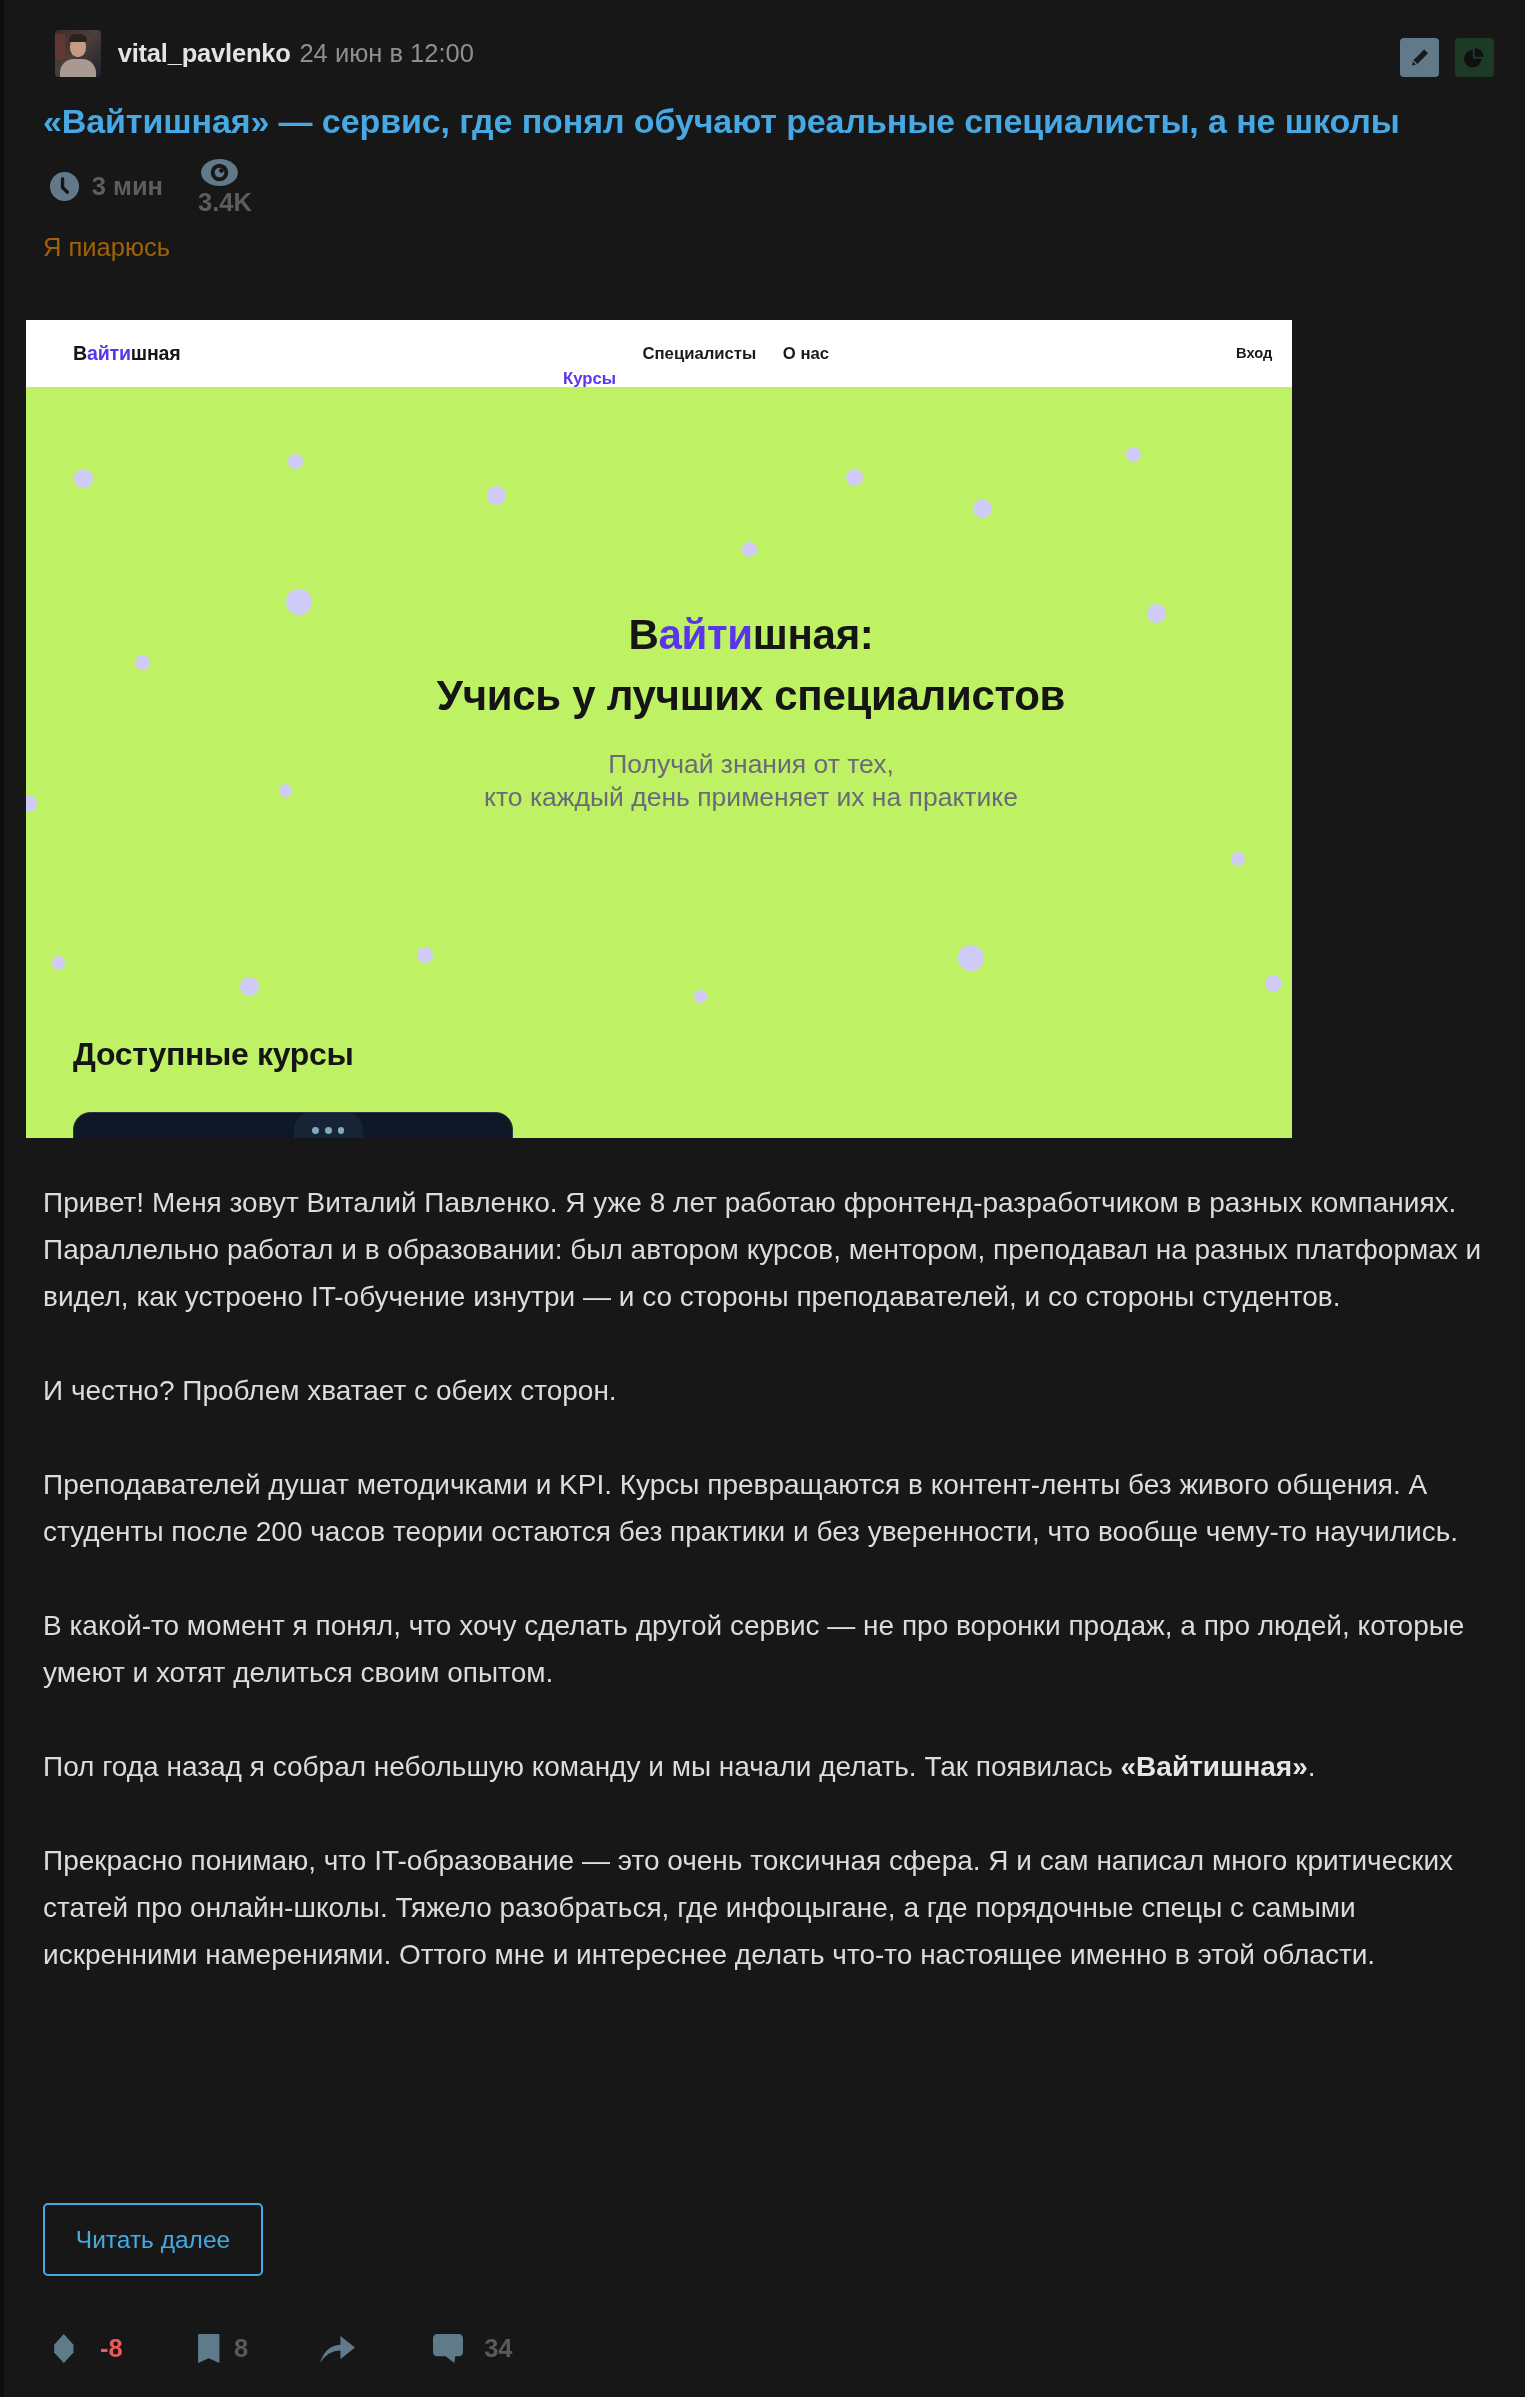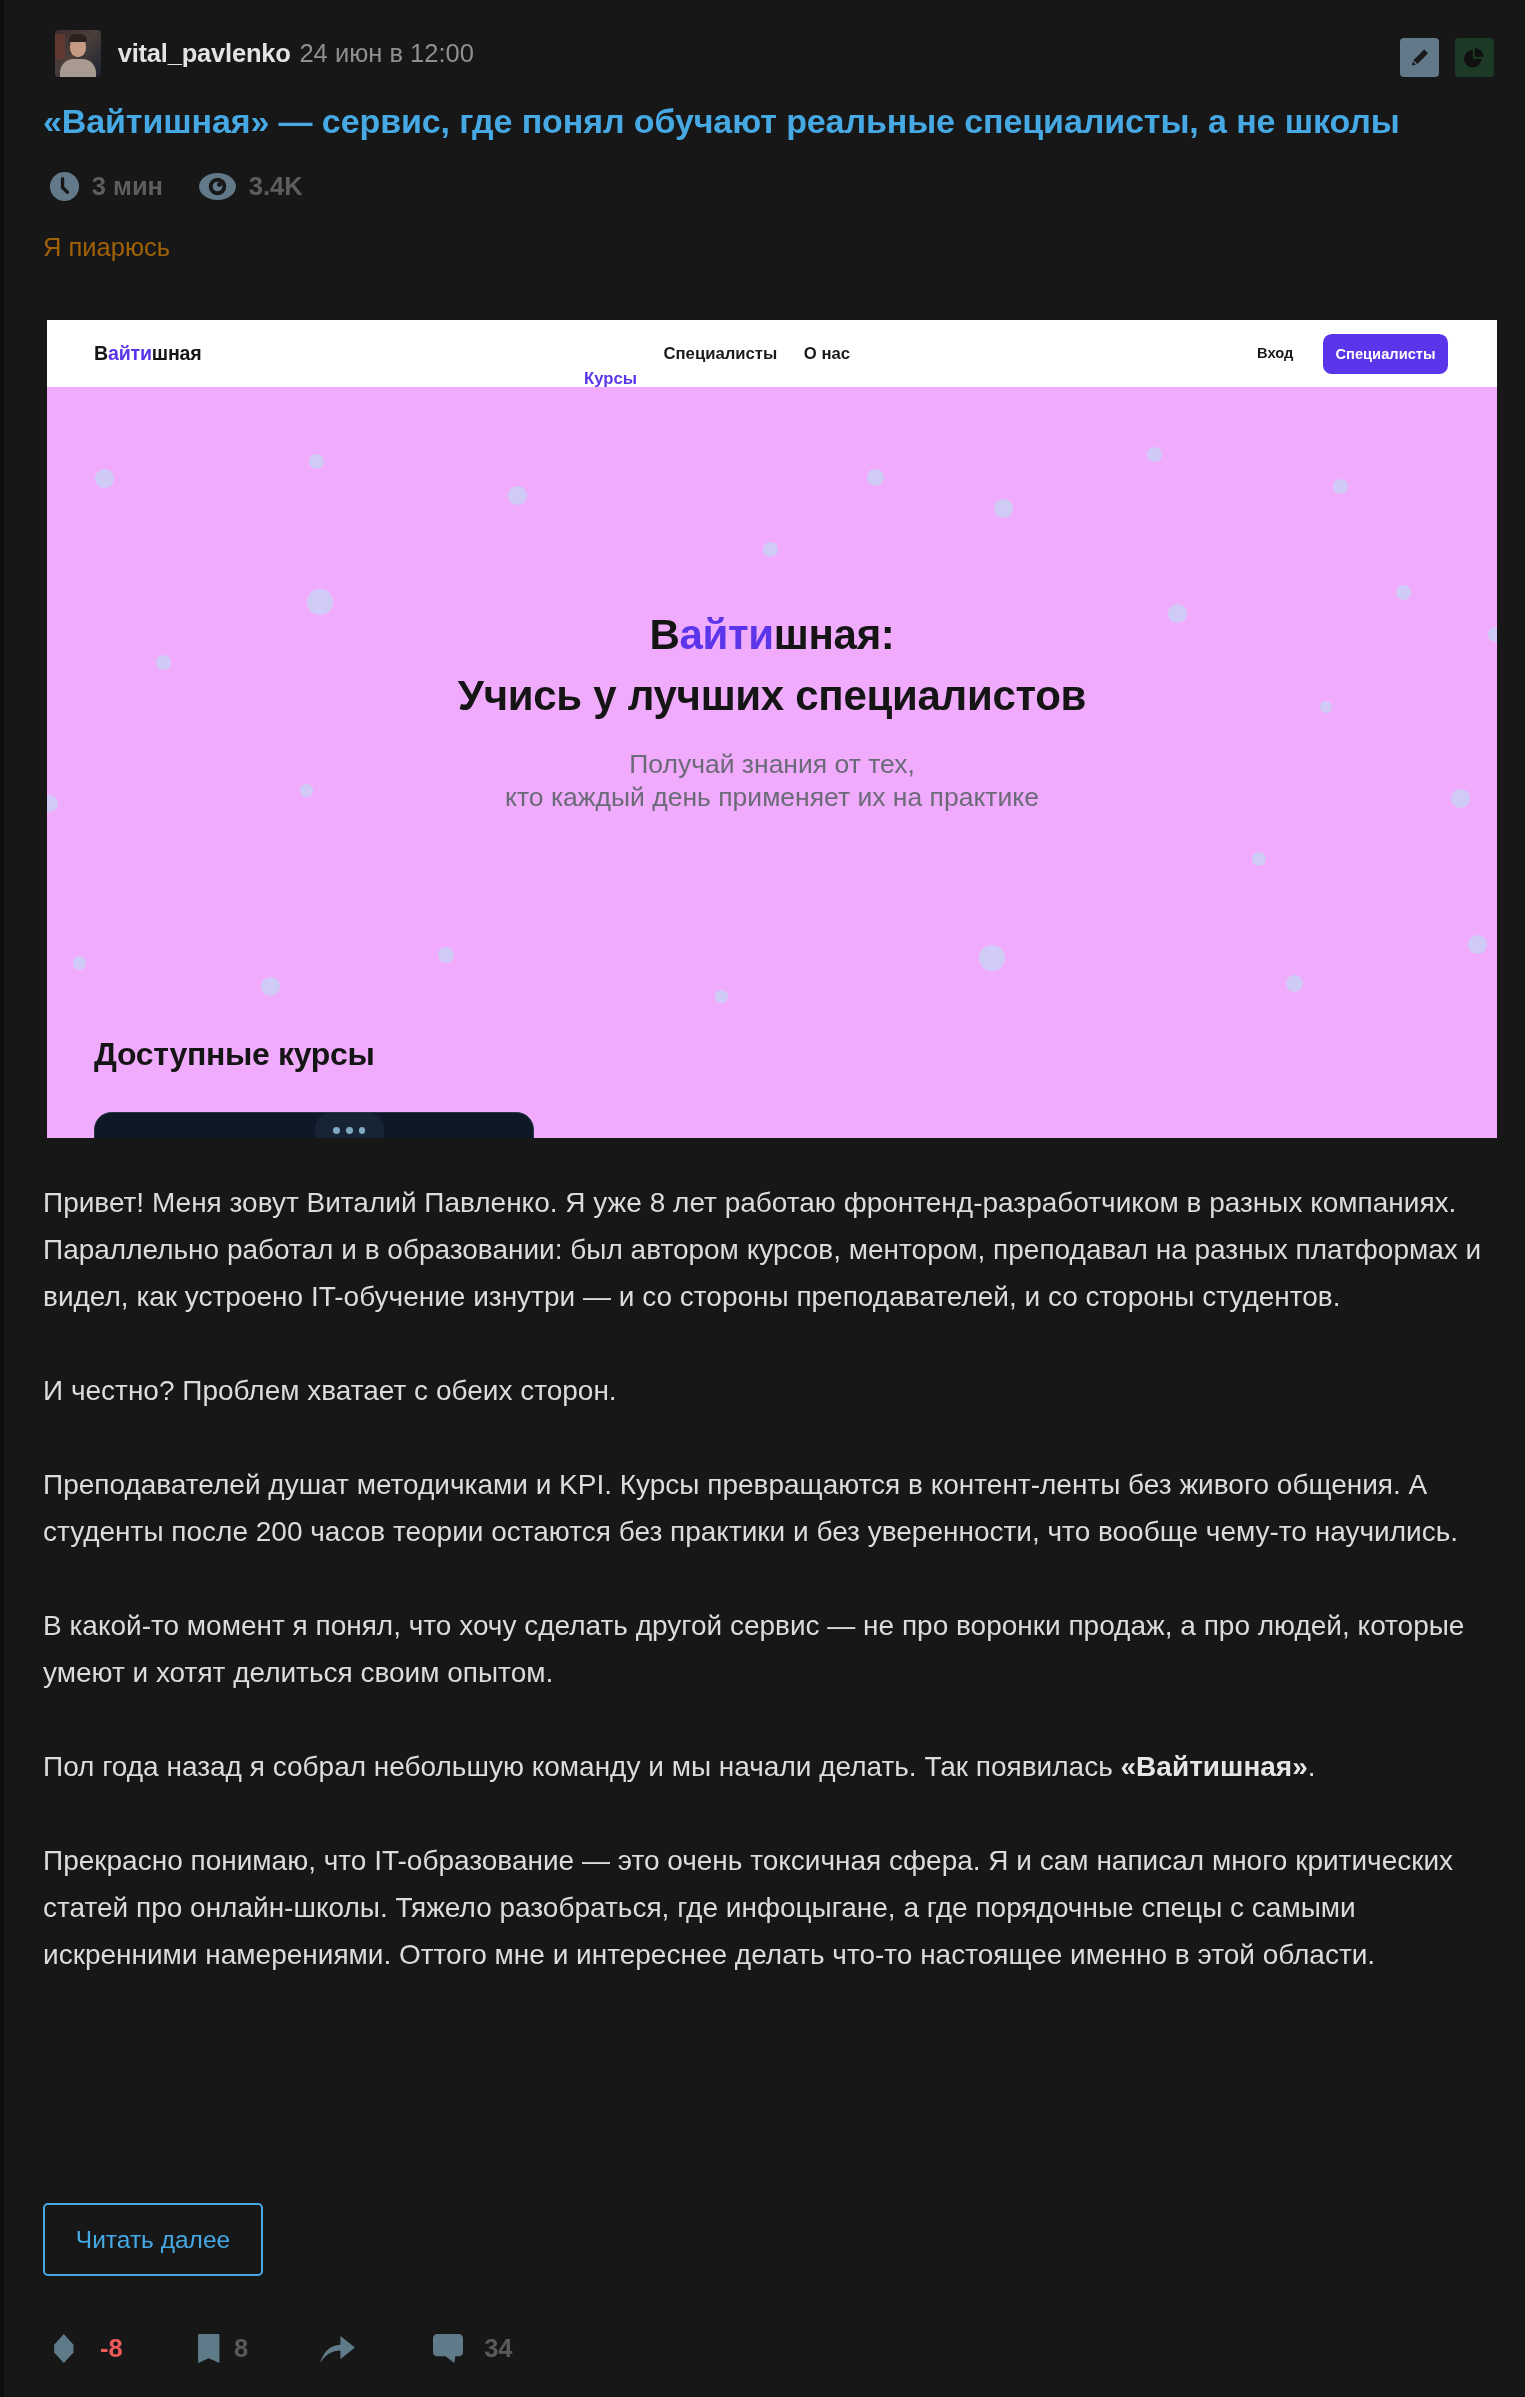--- a/index.html
+++ b/index.html
@@ -30,27 +30,27 @@
   .icon-btn.stats { background: #1d3a26; }
 
   .post-title {
     position: absolute; left: 43px; top: 96px; width: 1460px;
     margin: 0; color: #46a9e4; font-size: 34px; font-weight: bold; line-height: 51px; white-space: nowrap;
     letter-spacing: -0.1px;
   }
 
   .meta-row { position: absolute; left: 49px; top: 172px; height: 29px; display: flex; align-items: center; color: #5d5d5d; font-weight: bold; font-size: 25.5px; }
   .meta-item { display: flex; align-items: center; }
-  .meta-item + .meta-item { margin-left: 35px; }
+  .meta-item + .meta-item { margin-left: 35px; flex-direction: column; }
   .meta-item svg { margin-right: 11.8px; }
 
   .hub-tag { position: absolute; left: 43px; top: 233px; color: #a16207; font-size: 25.5px; text-decoration: none; }
 
   
-  .embed { position: absolute; left: 47px; top: 320px; width: 1450px; height: 818px; background: #f0abfc; overflow: hidden; }
+  .embed { position: absolute; left: 26px; top: 320px; width: 1266px; height: 818px; background: #bef264; overflow: hidden; }
   .embed-header { height: 67px; background: #ffffff; position: relative; }
   .embed-logo { position: absolute; left: 47px; top: 21.6px; font-weight: bold; font-size: 19.6px; color: #151515; letter-spacing: -0.2px; }
   .embed-logo .accent { color: #5b35ea; }
   .embed-nav { position: absolute; left: 537px; top: 23.5px; display: flex; gap: 26.5px; font-size: 16.7px; font-weight: bold; color: #1a1a1a; }
   .embed-nav .active { color: #5b35ea; margin-top: 25px; }
   .embed-login { position: absolute; left: 1210px; top: 24.5px; font-size: 14.7px; font-weight: bold; color: #1a1a1a; }
   .embed-register { position: absolute; left: 1276px; top: 13.7px; width: 125px; height: 40px; border-radius: 8.8px; background: #5b35ea; color: #fff; font-size: 14.7px; font-weight: bold; border: none; display: flex; align-items: center; justify-content: center; }
 
   .dot { position: absolute; border-radius: 50%; background: #d0cbf6; }
 

